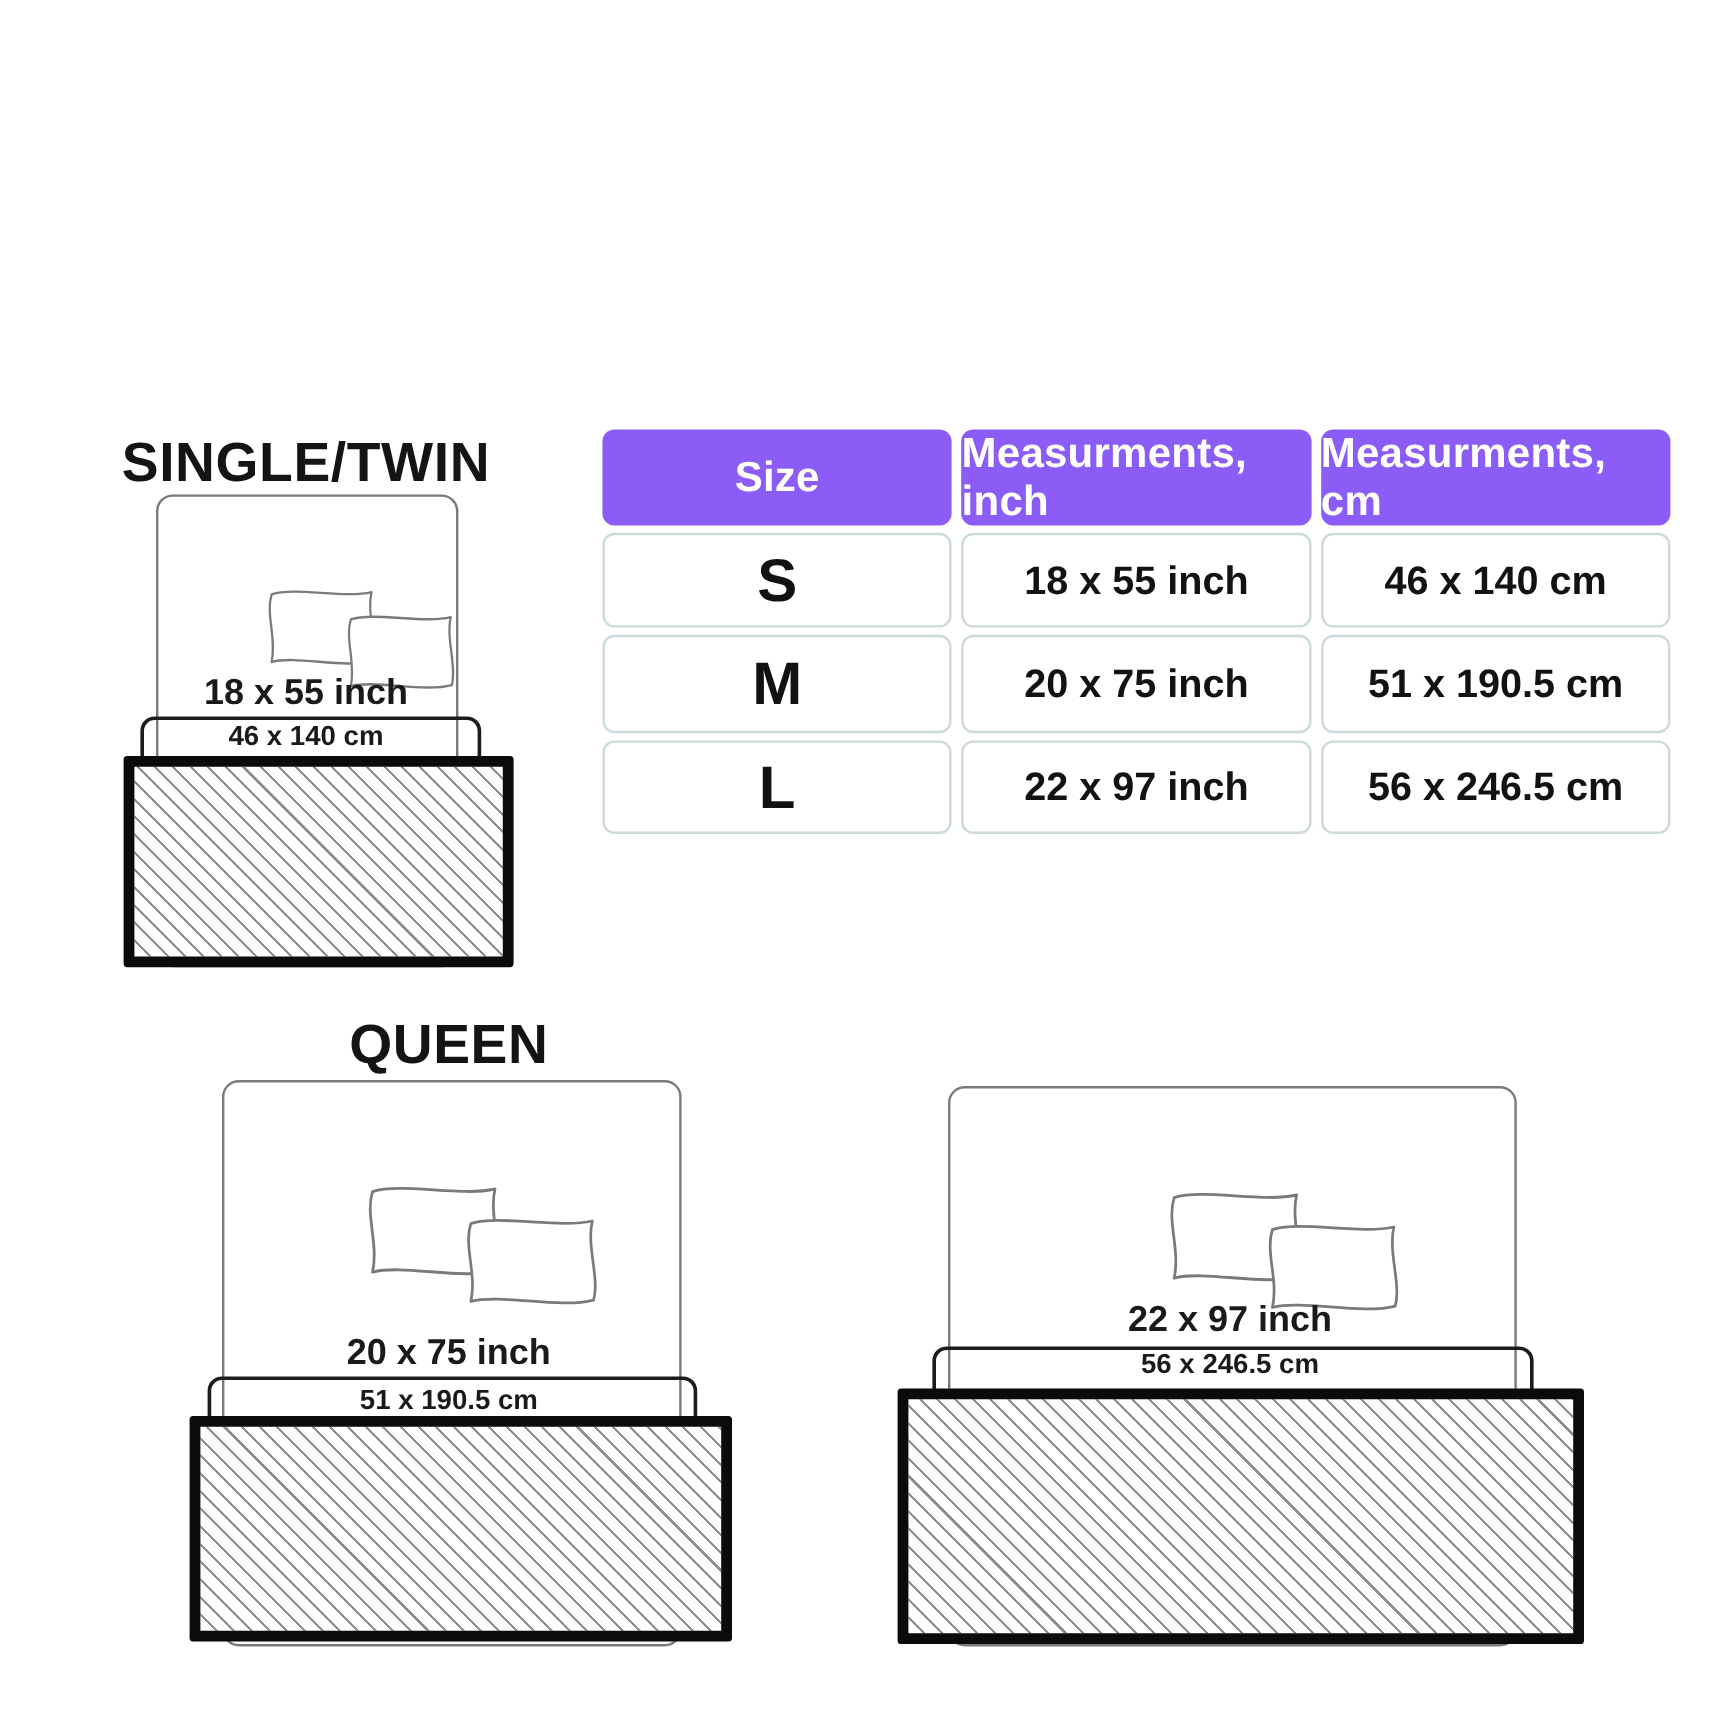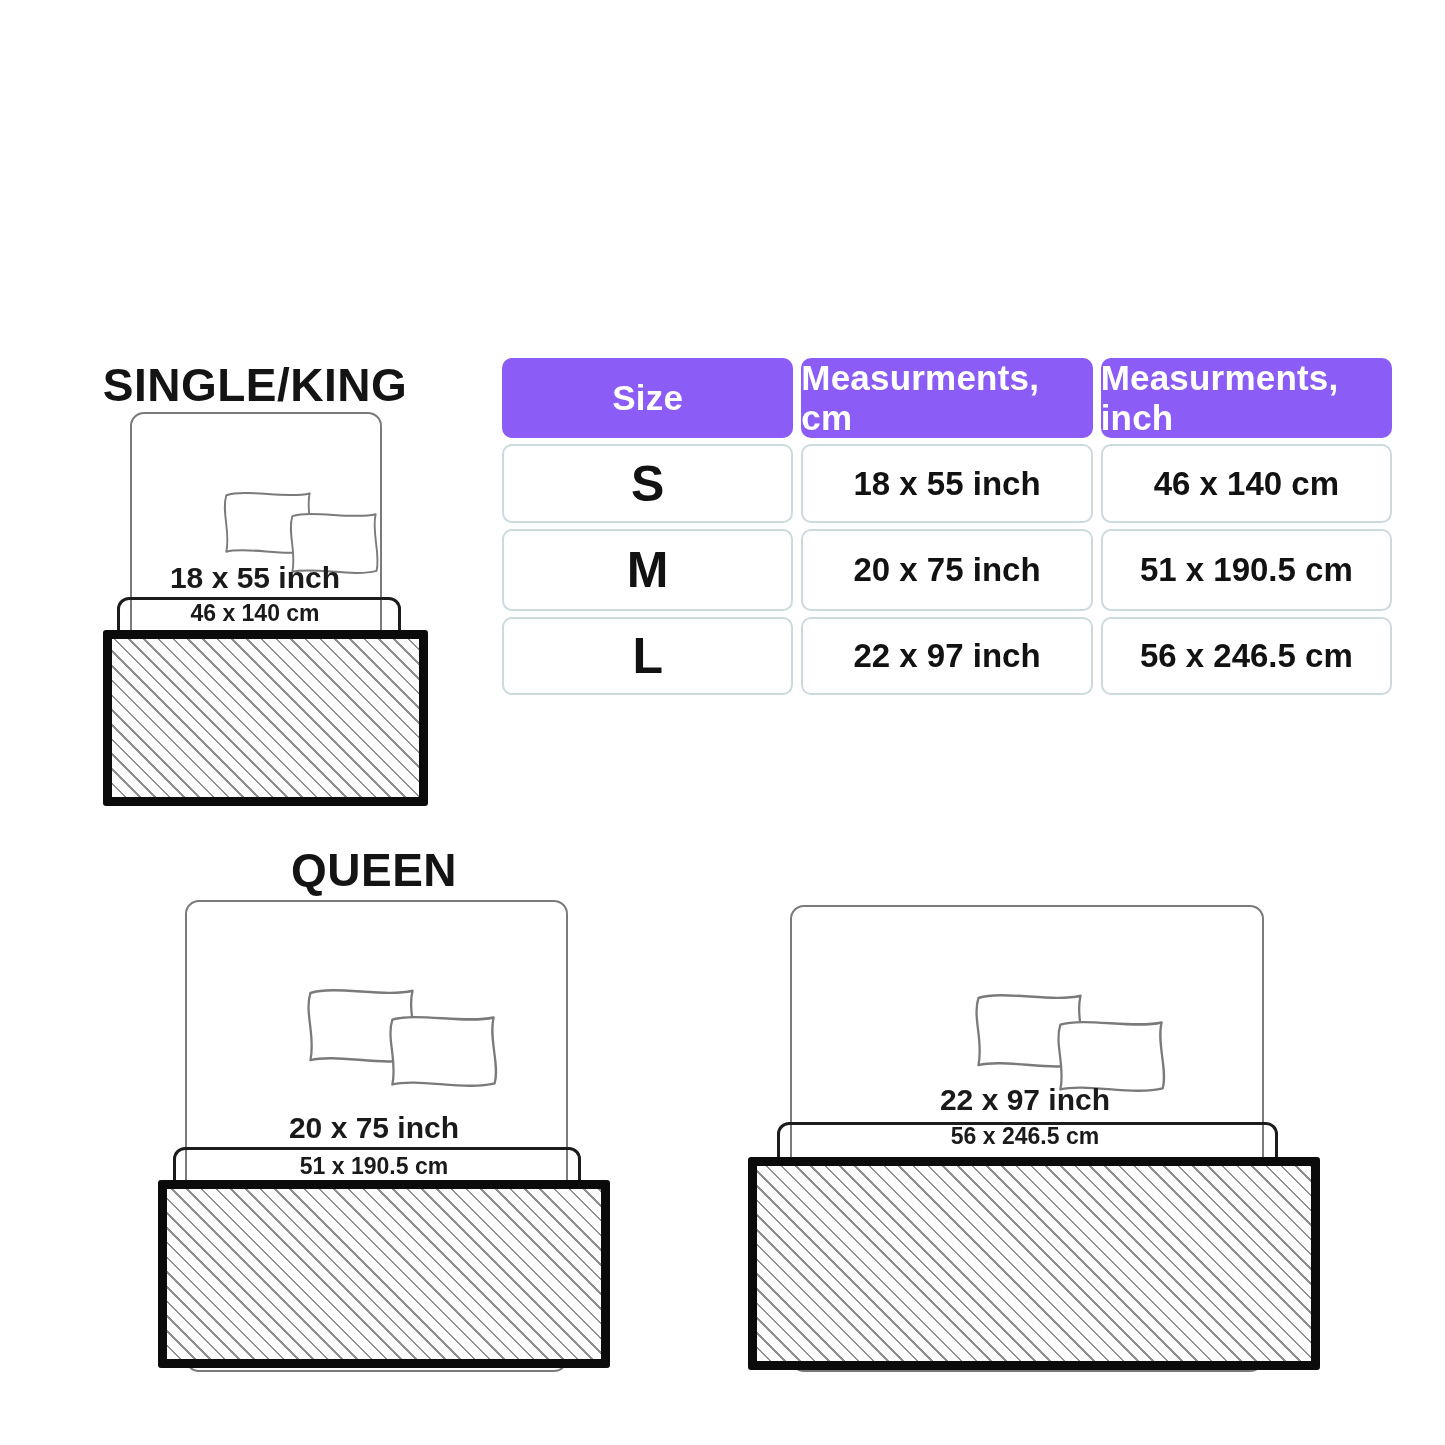--- a/index.html
+++ b/index.html
@@ -95,38 +95,38 @@
   <defs>
     <path id="pillow-shape" d="M 11,10 C 34,3 82,14 109,8 C 104,27 115,53 110,70 C 82,77 36,65 11,71 C 16,49 5,28 11,10 Z"></path>
   </defs>
 </svg>
 
 <div class="canvas">
 
 
   <div class="size-table">
     <div class="th">Size</div>
+    <div class="th">Measurments, inch</div>
     <div class="th">Measurments, cm</div>
-    <div class="th">Measurments, inch</div>
 
     <div class="td size-letter">S</div>
     <div class="td value">18 x 55 inch</div>
     <div class="td value">46 x 140 cm</div>
 
     <div class="td size-letter">M</div>
     <div class="td value">20 x 75 inch</div>
     <div class="td value">51 x 190.5 cm</div>
 
     <div class="td size-letter">L</div>
     <div class="td value">22 x 97 inch</div>
     <div class="td value">56 x 246.5 cm</div>
   </div>
 
   <div class="diagram diagram-single">
-    <div class="diagram-label">SINGLE/KING</div>
+    <div class="diagram-label">SINGLE/TWIN</div>
     <div class="bed">
       <svg class="pillow pillow-1" viewBox="0 0 120 80" preserveAspectRatio="none">
         <use href="#pillow-shape" fill="#ffffff" stroke="#7a7a7a" stroke-width="2.2" stroke-linejoin="round" vector-effect="non-scaling-stroke"></use>
       </svg>
       <svg class="pillow pillow-2" viewBox="0 0 120 80" preserveAspectRatio="none">
         <use href="#pillow-shape" fill="#ffffff" stroke="#7a7a7a" stroke-width="2.2" stroke-linejoin="round" vector-effect="non-scaling-stroke"></use>
       </svg>
     </div>
     <div class="dim-inch">18 x 55 inch</div>
     <div class="runner-zone"></div>

